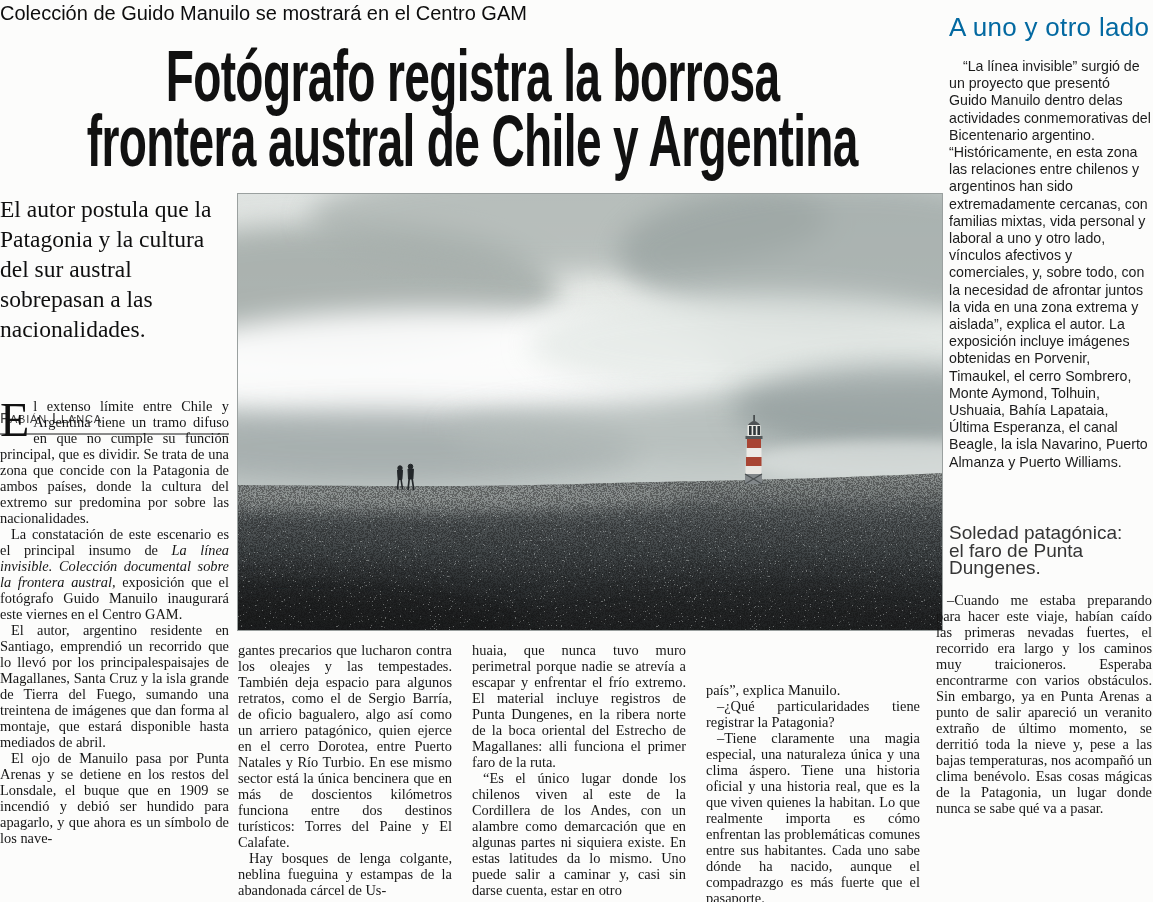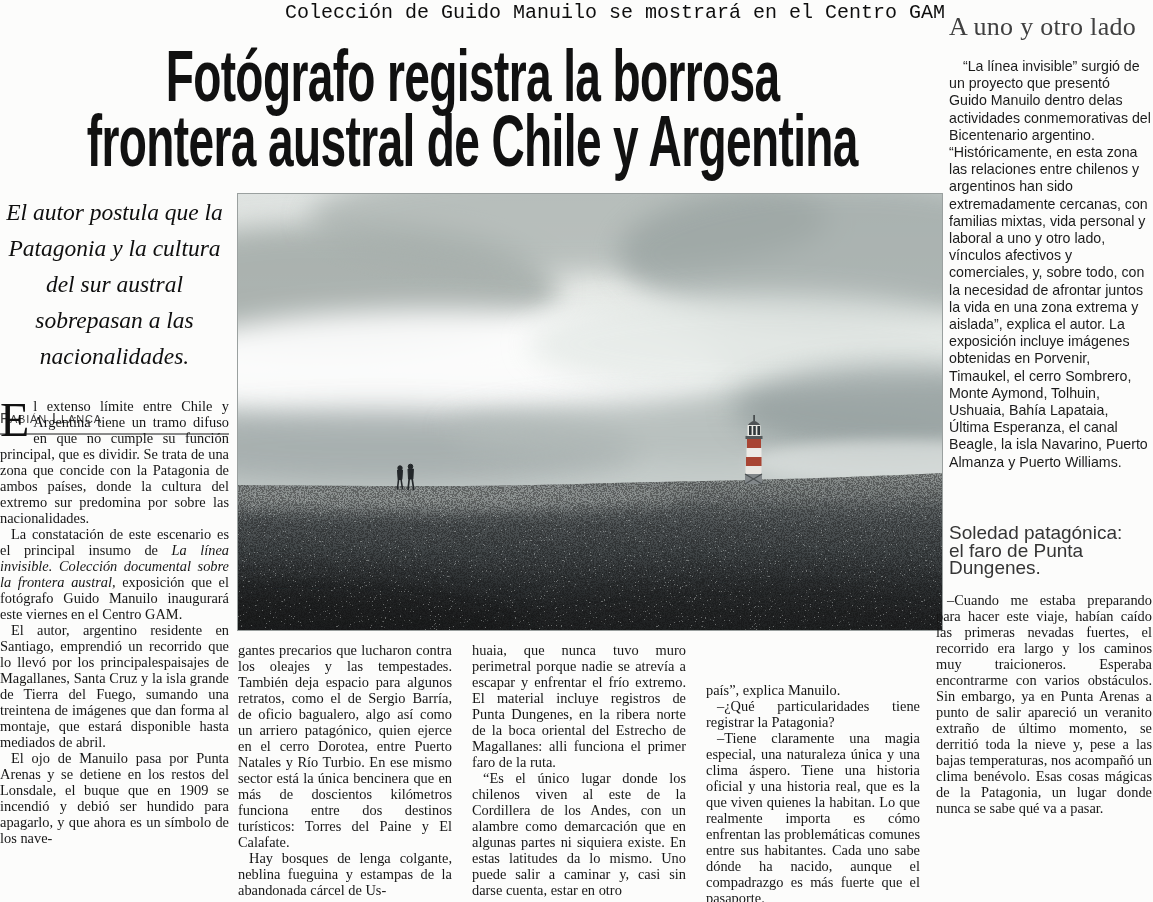--- a/index.html
+++ b/index.html
@@ -3,35 +3,35 @@
 <meta charset="utf-8">
 <style>
   html,body{margin:0;padding:0;background:#e8e8e6;}
   .page{
     position:relative;width:1153px;height:902px;margin:0 auto;
     background:#fcfcfb;overflow:hidden;color:#141414;
     font-family:"Liberation Serif",serif;
   }
   
   .kicker{
-    position:absolute;left:0;top:1px;width:945px;text-align:right;
-    font-family:Liberation Mono, monospace;font-size:20px;line-height:24px;
+    position:absolute;left:0;top:1px;width:945px;text-align:left;
+    font-family:Liberation Sans, sans-serif;font-size:20px;line-height:24px;
     color:#0e0e0e;
   }
   .headline{position:absolute;left:0;top:28px;width:945px;margin-top:16px;}
   .hl-line{display:flex;justify-content:center;height:65px;}
   .hl-text{
     font-family:"Liberation Sans",sans-serif;font-weight:700;
     font-size:72px;line-height:64px;white-space:nowrap;color:#111;
     transform:scaleX(0.64);transform-origin:50% 50%;letter-spacing:-1px;
   }
   
   .deck{
-    position:absolute;left:0;top:194px;width:229px;text-align:center;
-    font-size:23.5px;line-height:36px;color:#0f0f0f;font-style:italic;
+    position:absolute;left:0;top:194px;width:229px;text-align:left;
+    font-size:23.5px;line-height:30px;color:#0f0f0f;
   }
   .byline{
     position:absolute;left:0;top:366px;width:229px;
     font-family:"Liberation Sans",sans-serif;font-variant:small-caps;
     font-size:15px;letter-spacing:0.8px;color:#3c3c3c;
     padding-bottom:7px;border-bottom:2px solid #8a8a8a;margin-top:43px;
   }
   
   .bodycol{
     position:absolute;font-size:14.4px;line-height:16px;
@@ -52,22 +52,22 @@
   .qa{font-weight:400;}
   
   .photo{
     position:absolute;left:237px;top:193px;width:706px;height:438px;
     border:1px solid #9aa09f;box-sizing:border-box;background:#e9ece9;
   }
   .photo svg{display:block;}
   
   .sb-title{
     position:absolute;left:949px;top:12px;width:204px;
-    font-family:Liberation Serif, serif;font-size:26px;line-height:30px;
-    font-weight:400;color:#404040;letter-spacing:0.3px;
+    font-family:Liberation Sans, sans-serif;font-size:26px;line-height:30px;
+    font-weight:400;color:#0369a1;letter-spacing:0.3px;
   }
   .sb-body{
     position:absolute;left:949px;top:58px;width:202px;
     font-family:"Liberation Sans",sans-serif;font-size:14.2px;line-height:17.2px;
     color:#1c1c1c;
   }
   .sb-body p{margin:0;text-indent:14px;}
   .caption{
     position:absolute;left:949px;top:524px;width:180px;
     font-family:"Liberation Sans",sans-serif;font-size:19px;line-height:17.5px;

